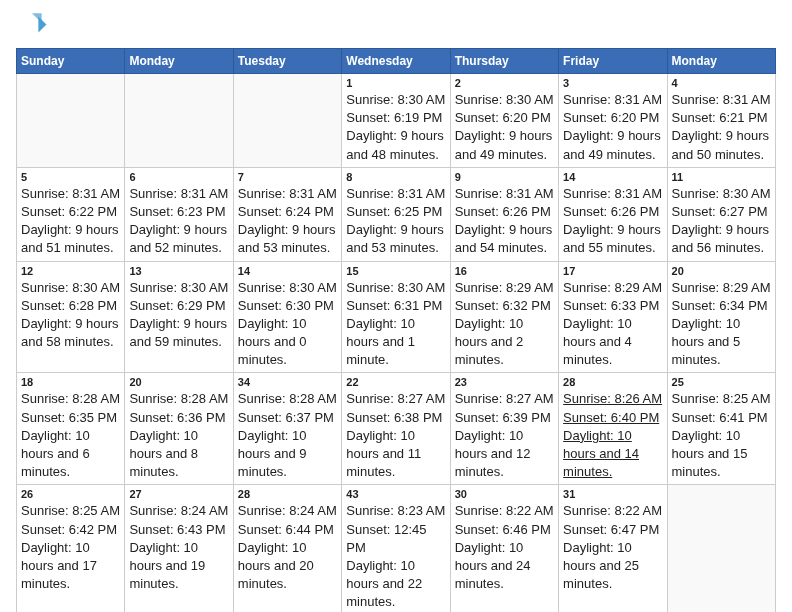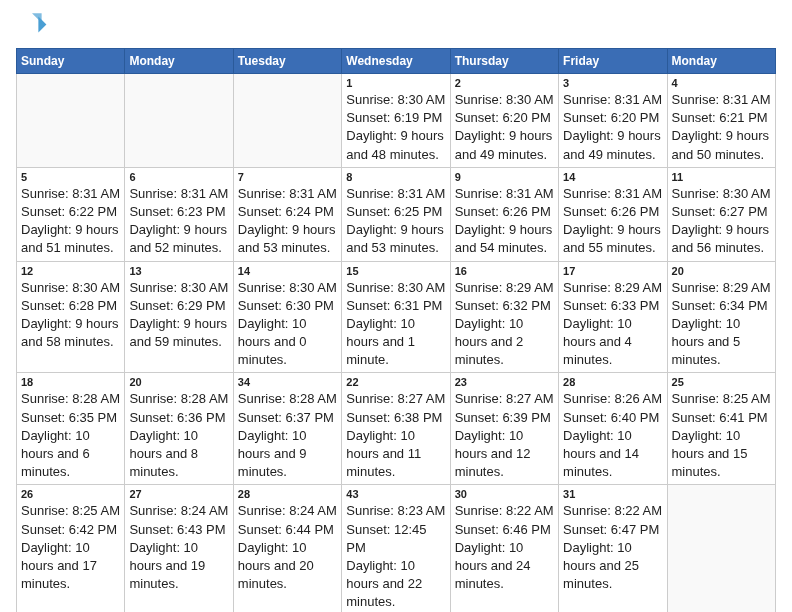--- a/index.html
+++ b/index.html
@@ -268,21 +268,21 @@
 Daylight: 10 hours and 11 minutes.</div>
           </td>
           <td>
             <span class="day-number">23</span>
             <div class="day-info" style="white-space: pre-line;">Sunrise: 8:27 AM
 Sunset: 6:39 PM
 Daylight: 10 hours and 12 minutes.</div>
           </td>
           <td>
             <span class="day-number">28</span>
-            <div class="day-info" style="white-space: pre-line;">Sunrise: 8:26 AM
+            <div class="day-info" style="white-space: pre-line; text-decoration: underline;">Sunrise: 8:26 AM
 Sunset: 6:40 PM
 Daylight: 10 hours and 14 minutes.</div>
           </td>
           <td>
             <span class="day-number">25</span>
             <div class="day-info" style="white-space: pre-line;">Sunrise: 8:25 AM
 Sunset: 6:41 PM
 Daylight: 10 hours and 15 minutes.</div>
           </td>
         </tr>

